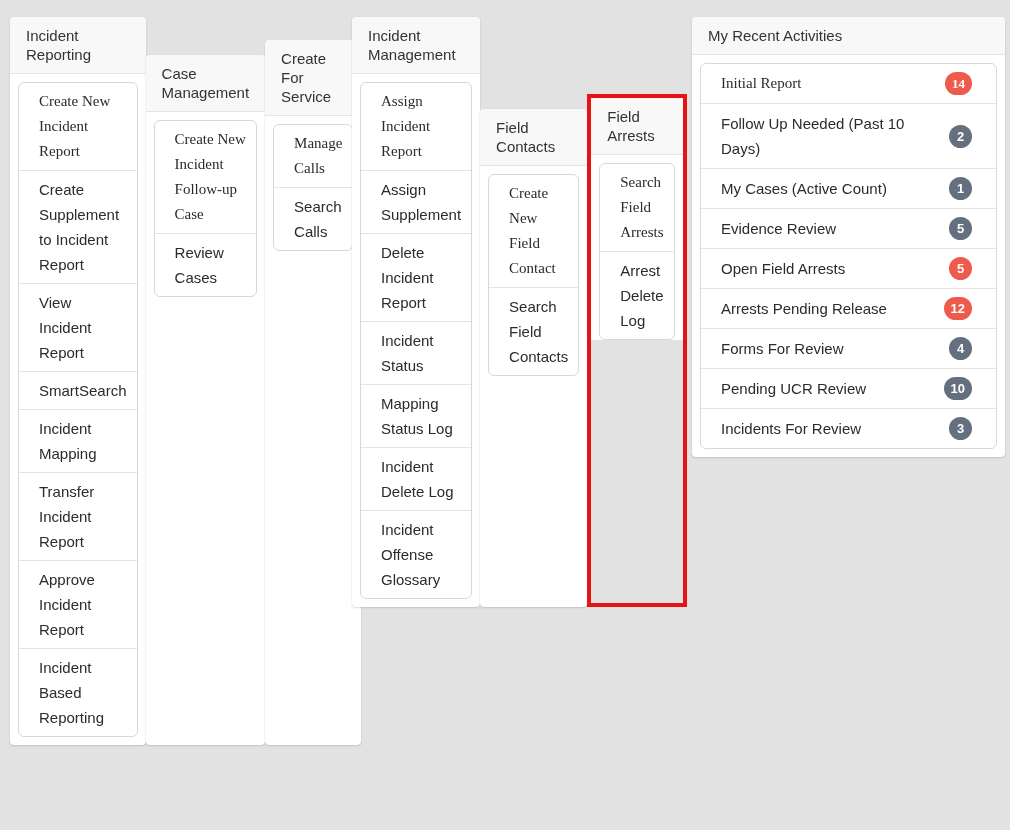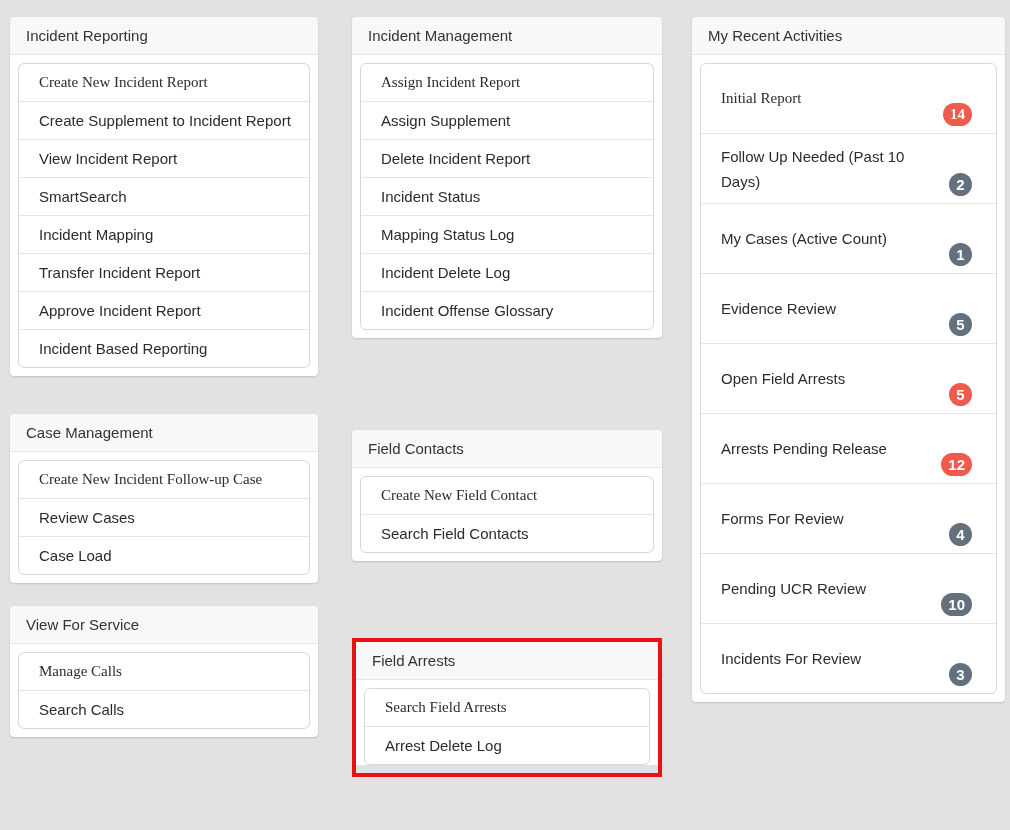--- a/index.html
+++ b/index.html
@@ -12,21 +12,21 @@
     background: #e2e2e2;
     font-family: "Liberation Sans", sans-serif;
     overflow: hidden;
   }
   .wrap {
     display: flex;
     align-items: flex-start;
     padding: 17px 0 0 10px;
     box-sizing: border-box;
   }
-  .col { display: flex; flex-direction: column; }
+  .col { display: flex; flex-direction: row; }
   .col-1 { width: 308px; margin-right: 34px; }
   .col-2 { width: 310px; margin-right: 30px; }
   .col-3 { width: 313px; }
 
   .card {
     background: #ffffff;
     border-radius: 4px;
     box-shadow: 0 1px 2px rgba(0,0,0,0.14), 0 0 1px rgba(0,0,0,0.10);
   }
   .card-header {
@@ -65,26 +65,25 @@
   }
   .with-badge .item-label { flex: 1 1 auto; padding-right: 10px; }
 
   .badge {
     display: inline-block;
     flex: 0 0 auto;
     box-sizing: border-box;
     min-width: 23px;
     padding: 4px 7px;
     border-radius: 12px;
-    font-size: 15px;
+    font-size: 13px;
     font-weight: bold;
     line-height: 15px;
     color: #ffffff;
     text-align: center;
-    margin-top: 32px;
   }
   .badge.red  { background: var(--badge-red,  #ee5a4c); }
   .badge.gray { background: var(--badge-gray, #64707e); }
 
   .m-case-mgmt    { margin-top: 38px; }
   .m-calls        { margin-top: 23px; }
   .m-field-cont   { margin-top: 92px; }
   .m-field-arrest { margin-top: 77px; }
 
   .highlight-box {
@@ -114,26 +113,25 @@
           <div class="list-item">Approve Incident Report</div>
           <div class="list-item">Incident Based Reporting</div>
         </div>
     </section>
 
     <section class="card m-case-mgmt">
       <header class="card-header">Case Management</header>
       <div class="list">
           <div class="list-item">Create New Incident Follow-up Case</div>
           <div class="list-item">Review Cases</div>
-          <div class="list-item">Case Load</div>
         </div>
     </section>
 
     <section class="card m-calls">
-      <header class="card-header">View For Service</header>
+      <header class="card-header">Create For Service</header>
       <div class="list">
           <div class="list-item">Manage Calls</div>
           <div class="list-item">Search Calls</div>
         </div>
     </section>
 
   </div>
 
   <div class="col col-2">
 

